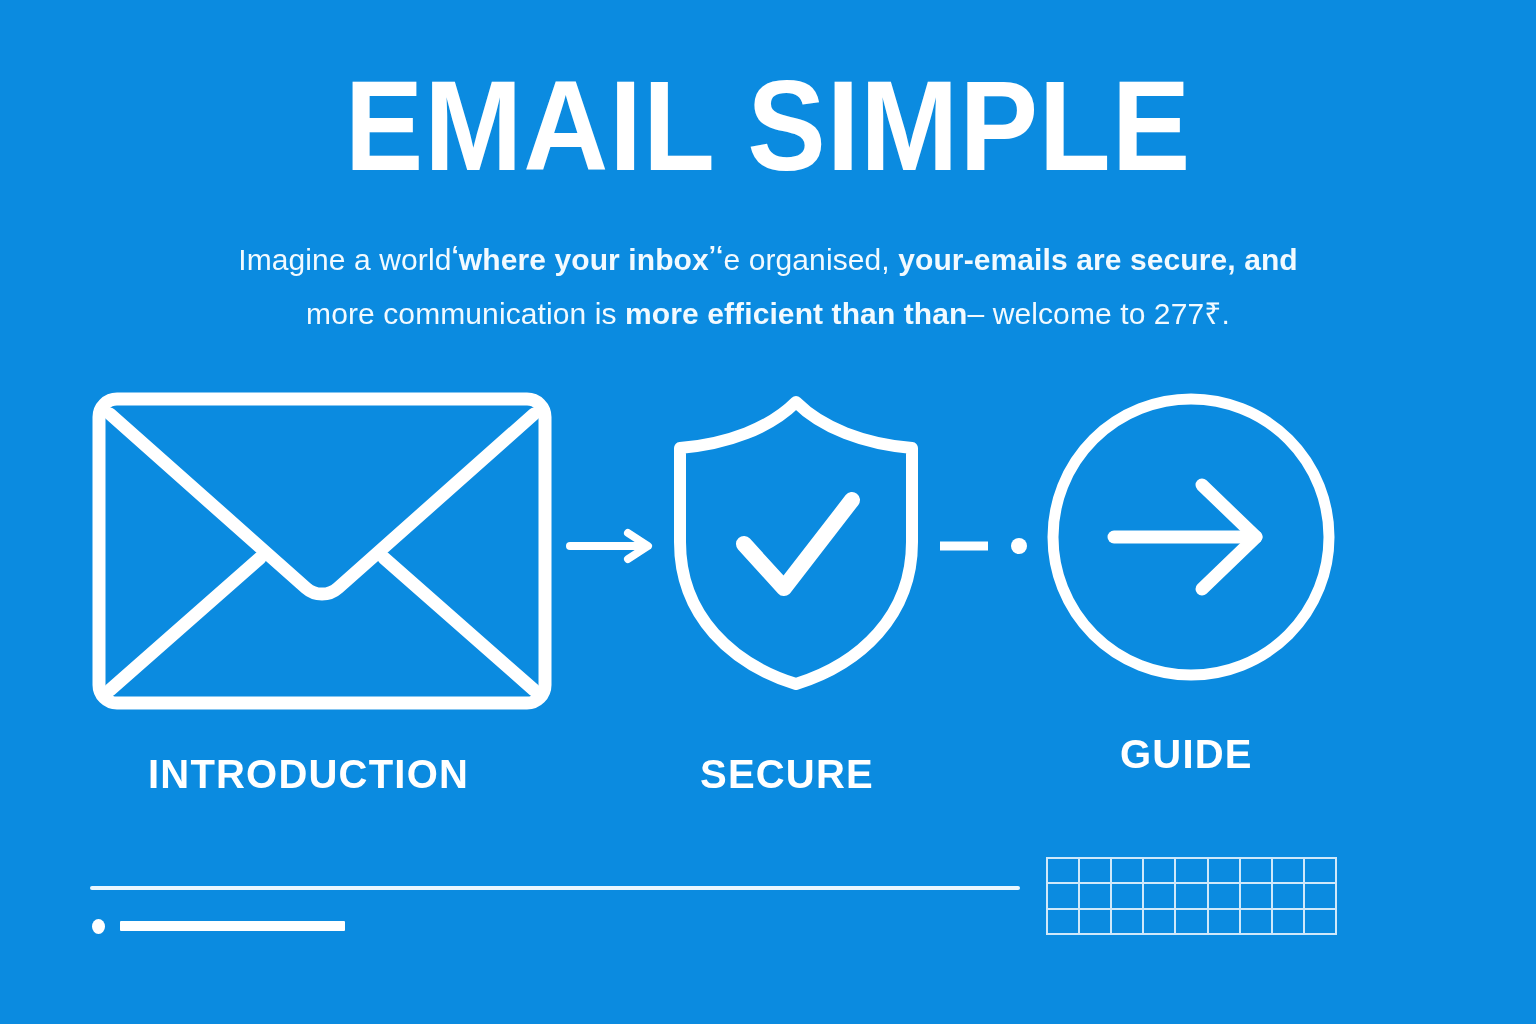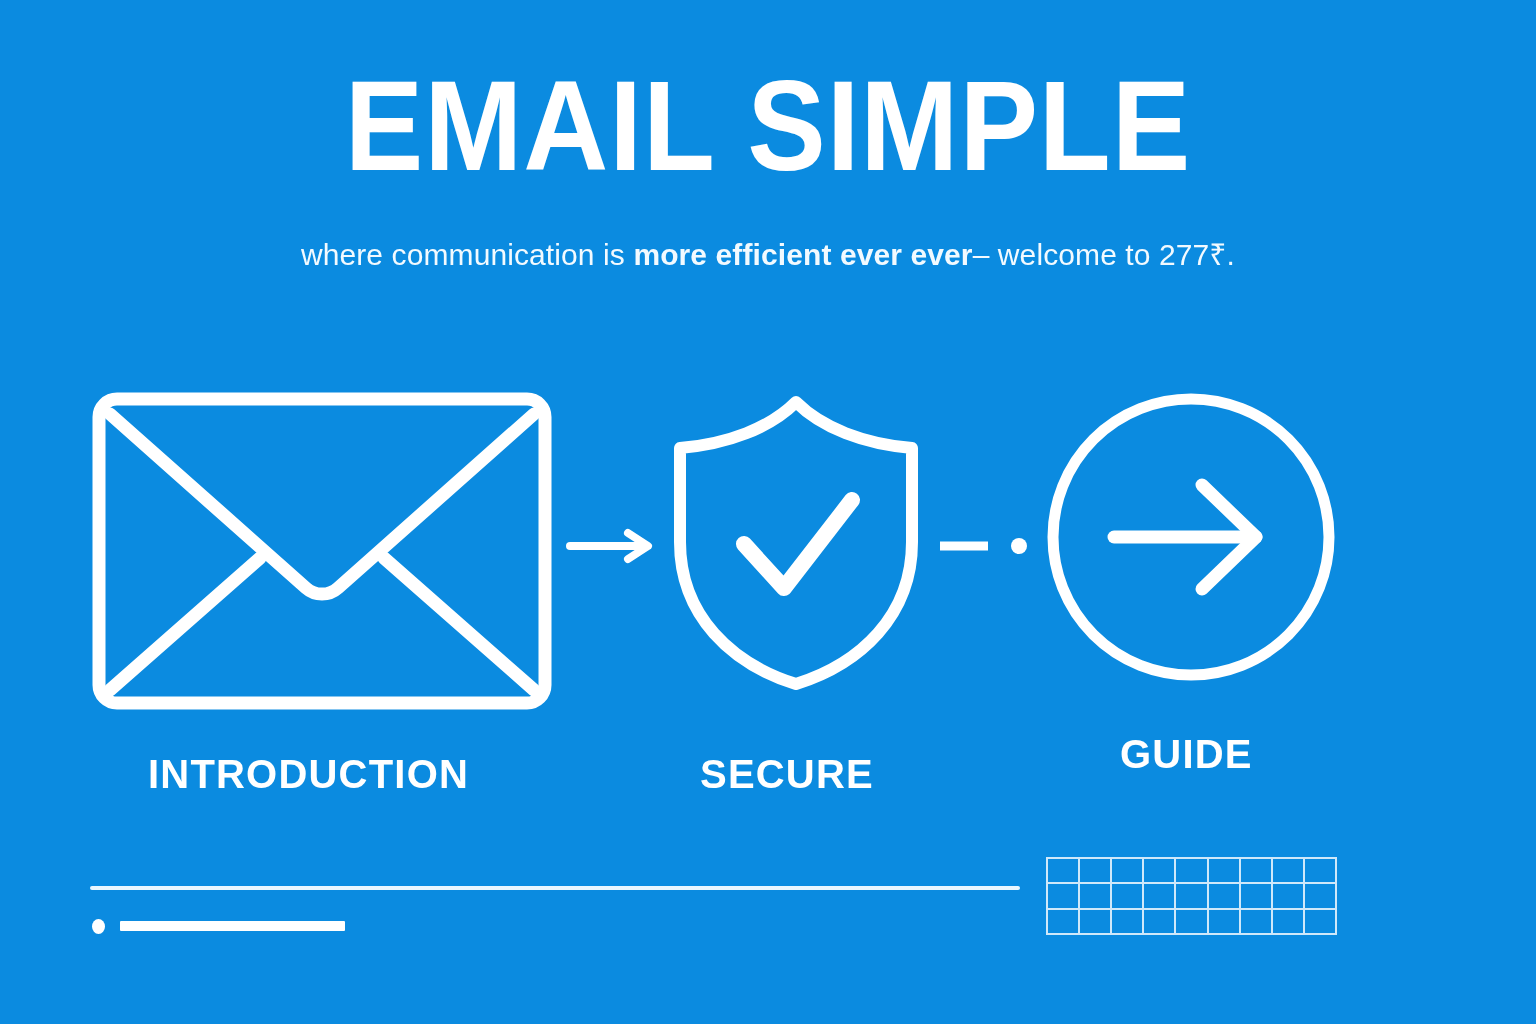--- a/index.html
+++ b/index.html
@@ -153,21 +153,22 @@
   }
 </style>
 </head>
 <body>
 
 <div id="poster">
 
   <div id="title">EMAIL SIMPLE</div>
 
   <div id="subtitle">
-    <span class="subline"><span class="l">where communication is </span><span class="b">more efficient ever ever</span><span class="l">– welcome to 277₹.</span></span>
+    <span class="subline"><span class="l">Imagine a world</span><span class="mark">‘</span><span class="b">where your inbox</span><span class="mark">’‘</span><span class="l">e organised,</span><span class="sb"> your-emails are secure, and</span></span>
+    <span class="subline"><span class="l">more communication is </span><span class="b">more efficient than than</span><span class="l">– welcome to 277₹.</span></span>
   </div>
 
   <div id="icon-row">
 
     <div class="icon-slot" id="slot-envelope">
       <svg viewBox="0 0 460 318" fill="none" xmlns="http://www.w3.org/2000/svg">
         <rect x="7" y="7" width="446" height="304" rx="18" ry="18" stroke="#FFFFFF" stroke-width="13"></rect>
         <path d="M18 22 L214 196 a24 24 0 0 0 32 0 L442 22" stroke="#FFFFFF" stroke-width="13" stroke-linecap="round" stroke-linejoin="round"></path>
         <path d="M18 298 L168 166" stroke="#FFFFFF" stroke-width="13" stroke-linecap="round"></path>
         <path d="M442 298 L292 166" stroke="#FFFFFF" stroke-width="13" stroke-linecap="round"></path>

